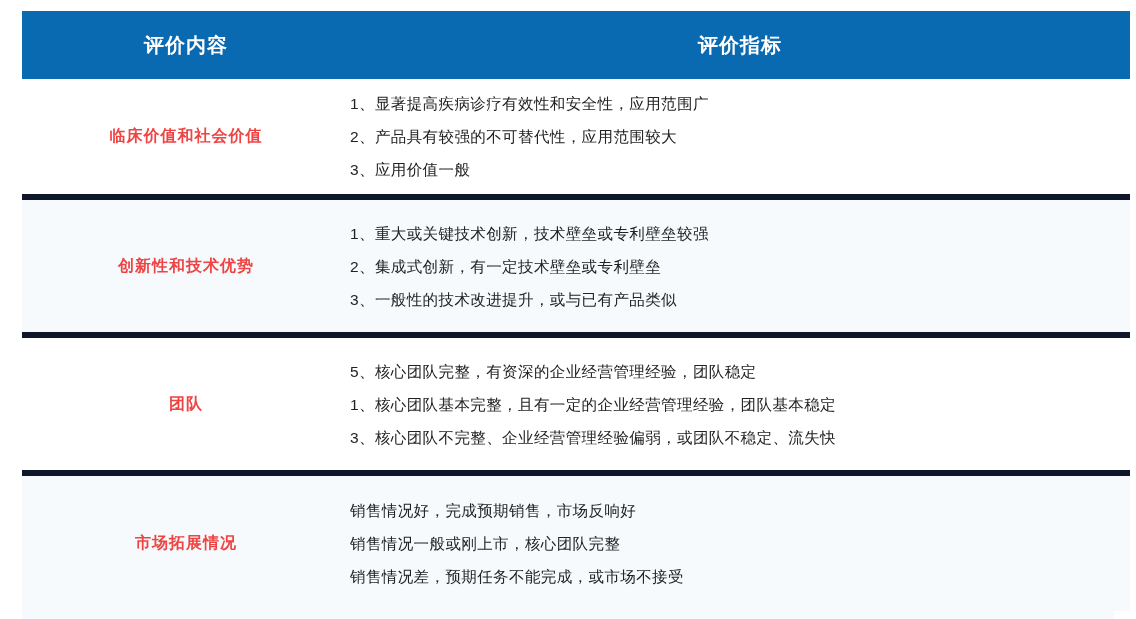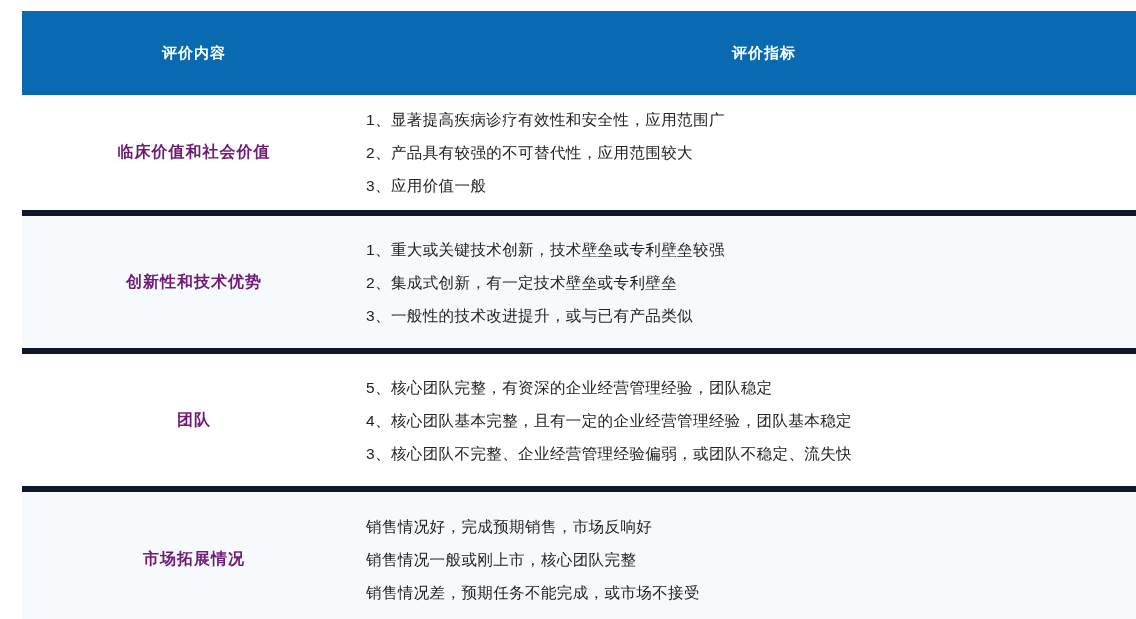--- a/index.html
+++ b/index.html
@@ -28,24 +28,24 @@
     background: #ffffff;
   }
   table.eval-table {
     border-collapse: collapse;
     width: 1092px;
     table-layout: fixed;
   }
   table.eval-table thead th {
     background: #0a6ab1;
     color: #ffffff;
-    font-size: 15px;
+    font-size: 20px;
     font-weight: bold;
     height: 60px;
-    padding: 12px;
+    padding: 4px;
     vertical-align: middle;
     letter-spacing: 1px;
   }
   th.col-content {
     width: 320px;
     text-align: center;
   }
   th.col-index {
     width: 772px;
     text-align: center;
@@ -63,21 +63,21 @@
     vertical-align: middle;
     border-bottom: 6px solid #0f172a;
   }
   table.eval-table tbody tr:last-child td {
     border-bottom: none;
   }
   td.cell-name {
     text-align: center;
     font-size: 16px;
     font-weight: bold;
-    color: #701a75;
+    color: #ef4444;
     letter-spacing: 1px;
   }
   td.cell-items {
     padding: 18px 16px 18px 20px;
   }
   .item-line {
     font-size: 15.5px;
     color: #222222;
     line-height: 33px;
     white-space: nowrap;
@@ -122,21 +122,21 @@
           <td class="cell-items">
             <div class="item-line">1、重大或关键技术创新，技术壁垒或专利壁垒较强</div>
             <div class="item-line">2、集成式创新，有一定技术壁垒或专利壁垒</div>
             <div class="item-line">3、一般性的技术改进提升，或与已有产品类似</div>
           </td>
         </tr>
         <tr class="row-odd row-h3">
           <td class="cell-name">团队</td>
           <td class="cell-items">
             <div class="item-line">5、核心团队完整，有资深的企业经营管理经验，团队稳定</div>
-            <div class="item-line">4、核心团队基本完整，且有一定的企业经营管理经验，团队基本稳定</div>
+            <div class="item-line">1、核心团队基本完整，且有一定的企业经营管理经验，团队基本稳定</div>
             <div class="item-line">3、核心团队不完整、企业经营管理经验偏弱，或团队不稳定、流失快</div>
           </td>
         </tr>
         <tr class="row-even row-h4">
           <td class="cell-name">市场拓展情况</td>
           <td class="cell-items">
             <div class="item-line">销售情况好，完成预期销售，市场反响好</div>
             <div class="item-line">销售情况一般或刚上市，核心团队完整</div>
             <div class="item-line">销售情况差，预期任务不能完成，或市场不接受</div>
           </td>

